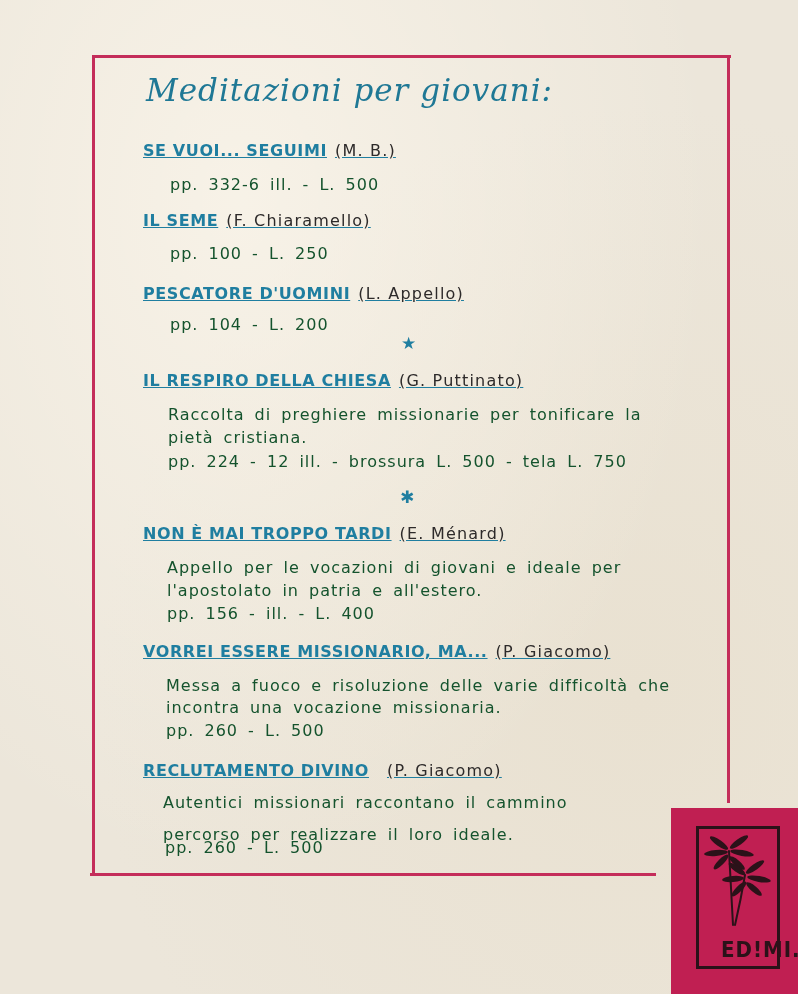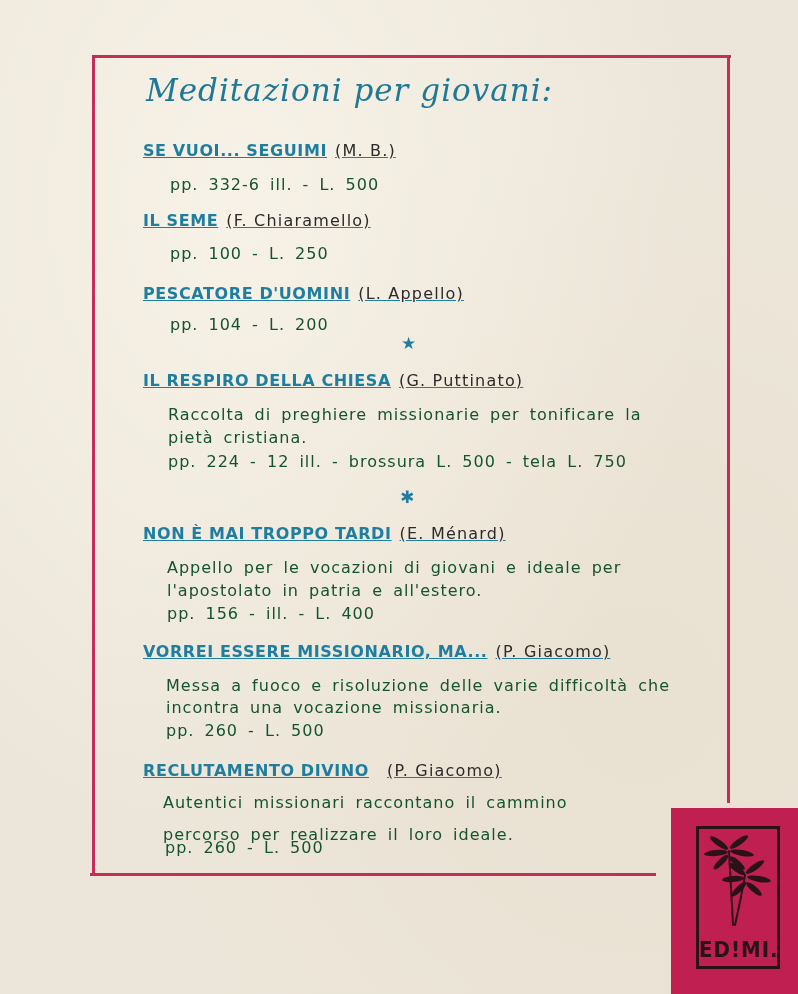--- a/index.html
+++ b/index.html
@@ -38,21 +38,21 @@
   .logo {
     position:absolute; left:671px; top:808px; width:127px; height:186px; background:#c01f52;
   }
   .logo-box {
     position:absolute; left:25px; top:18px; width:78px; height:137px;
     border:3px solid #2b1219;
   }
   .logo-text {
     position:absolute; left:0; right:0; bottom:4px; text-align:center;
     font-family:"DejaVu Sans Condensed","DejaVu Sans", sans-serif; font-weight:bold;
-    font-size:22px; color:#2b1219; letter-spacing:1px;
+    font-size:22px; color:#2b1219; letter-spacing:1px;padding-left:22px;
   }
 </style>
 </head>
 <body>
 
 <div class="frame-top"></div>
 <div class="frame-left"></div>
 <div class="frame-right"></div>
 <div class="frame-bottom"></div>
 

